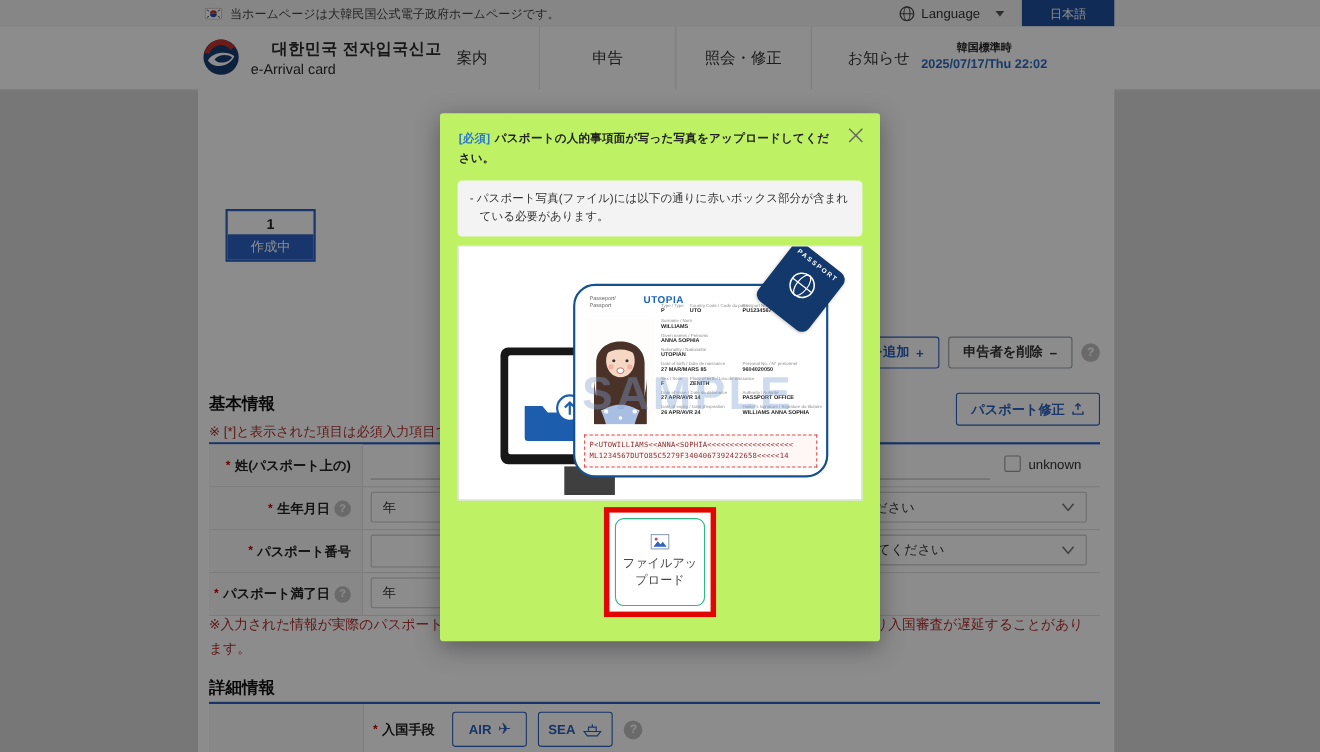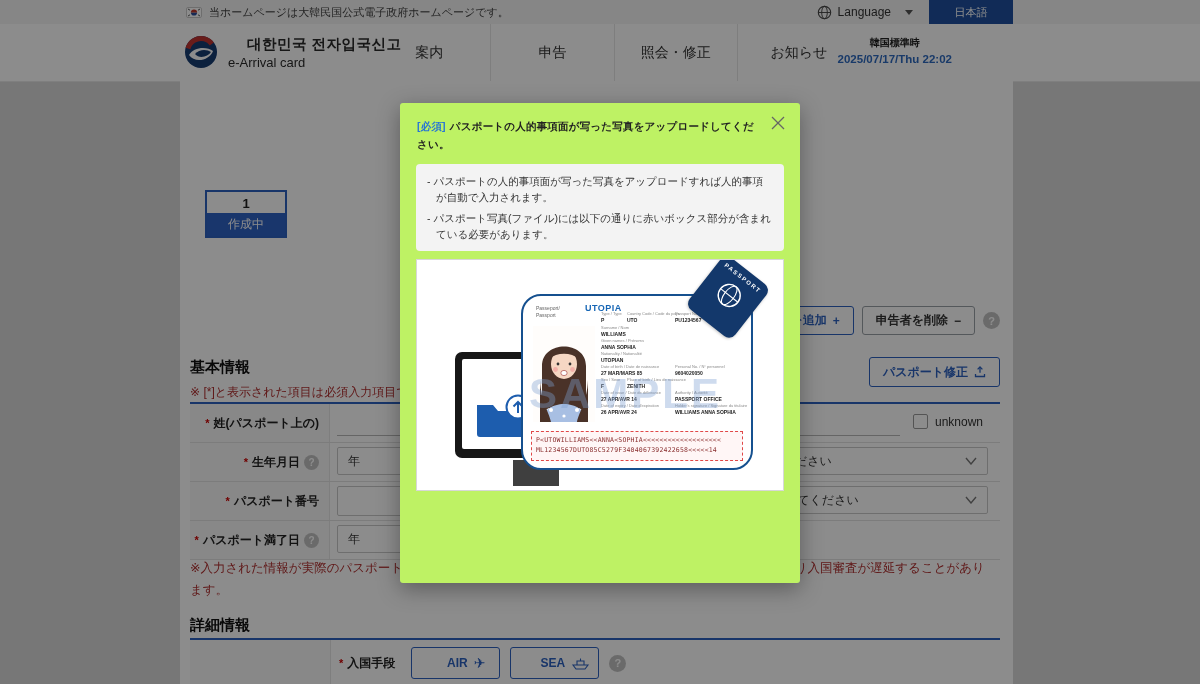--- a/index.html
+++ b/index.html
@@ -59,21 +59,21 @@
   .sel-r2{left:420px;width:238px;}
   .chk{position:absolute;left:583px;top:10px;display:flex;align-items:center;gap:7px;font-size:12px;color:#333;cursor:pointer;}
   .chk .box{width:13px;height:13px;border:1px solid #9a9a9a;border-radius:2px;background:#fff;}
 
   .warning{position:absolute;left:10px;top:477px;width:800px;font-size:12.5px;line-height:1.75;color:#b03030;}
   .detail-title{top:535px;}
   .dtable{position:absolute;left:10px;top:557px;width:810px;border-top:2px solid #2d62c0;height:46px;display:flex;}
   .dlabel{width:140px;background:#f7f7f7;border-right:1px solid #e6e6e6;}
   .dcell{flex:1;display:flex;align-items:center;gap:10px;padding-left:8px;}
   .dcell .dl{font-size:12px;font-weight:bold;color:#222;display:flex;gap:4px;align-items:center;margin-right:6px;}
-  .tbtn{display:flex;align-items:center;justify-content:center;gap:6px;width:66px;height:30px;border:1px solid #2d62c0;border-radius:3px;background:#fff;color:#2d62c0;font-size:12px;font-weight:bold;cursor:pointer;padding-left:21px;}
+  .tbtn{display:flex;align-items:center;justify-content:center;gap:6px;width:66px;height:30px;border:1px solid #2d62c0;border-radius:3px;background:#fff;color:#2d62c0;font-size:12px;font-weight:bold;cursor:pointer;}
   .plane{font-family:"DejaVu Sans",sans-serif;font-size:14px;}
 
   
   .overlay{position:absolute;inset:0;background:rgba(0,0,0,0.45);z-index:10;}
   .modal{position:absolute;left:400px;top:103px;width:400px;height:480px;background:#bef264;border-radius:3px;box-shadow:0 6px 22px rgba(0,0,0,.35);z-index:20;}
   .m-head{position:relative;padding:13px 36px 6px 17px;}
   .m-title{font-size:10.5px;font-weight:bold;color:#222;letter-spacing:.2px;}
   .m-req{color:#2876d4;margin-right:4px;}
   .m-close{position:absolute;right:13px;top:11px;width:18px;height:18px;cursor:pointer;display:flex;align-items:center;justify-content:center;}
   .m-info{margin:6px 16px 0;background:#f3f3f3;border-radius:4px;padding:9px 11px;}
@@ -320,21 +320,20 @@
             <g stroke="#666" stroke-width="1.3">
               <line x1="1" y1="1" x2="13" y2="13"></line>
               <line x1="13" y1="1" x2="1" y2="13"></line>
             </g>
           </svg>
         </span>
     </div>
 
     <div class="m-info">
 
-    <div class="m-bullet"><span>- パスポートの人的事項面が写った写真をアップロードすれば人的事項が自動で入力されます。</span></div>
         <div class="m-bullet"><span>- パスポート写真(ファイル)には以下の通りに赤いボックス部分が含まれている必要があります。</span></div>
       </div>
 
     <div class="m-imgbox">
 
       <div class="monitor">
         <div class="screen">
           <svg class="folder" width="62" height="48" viewBox="0 0 62 48">
             <path d="M3 12 h16 l5 6 h26 a3 3 0 0 1 3 3 v20 a3 3 0 0 1 -3 3 H6 a3 3 0 0 1 -3 -3 Z" fill="#1d5dae"></path>
             <circle cx="44" cy="14" r="11.5" fill="#fff" stroke="#1d5dae" stroke-width="2"></circle>
@@ -440,15 +439,27 @@
       <div class="book">
         <span class="bl">PASSPORT</span>
         <svg width="30" height="30" viewBox="0 0 30 30">
           <circle cx="15" cy="15" r="11" fill="none" stroke="#fff" stroke-width="1.4"></circle>
           <ellipse cx="15" cy="15" rx="5" ry="11" fill="none" stroke="#fff" stroke-width="1.1"></ellipse>
           <line x1="4" y1="15" x2="26" y2="15" stroke="#fff" stroke-width="1.1"></line>
         </svg>
       </div>
     </div>
 
+    <div class="m-upload-wrap">
+      <div class="red-frame">
+        <div class="upload-btn">
+          <svg width="18" height="15" viewBox="0 0 18 15">
+            <rect x="1" y="1" width="16" height="13" fill="#fdfdfd" stroke="#93a3b5" stroke-width="1"></rect>
+            <circle cx="5.5" cy="5" r="1.4" fill="#c0504d"></circle>
+            <path d="M3 12 L7 7 L9.5 10 L11.5 7.5 L15 12 Z" fill="#2d62c0"></path>
+          </svg>
+          <span class="txt">ファイルアップロード</span>
+        </div>
+      </div>
+    </div>
   </div>
 
 </div>
 
 </body></html>

